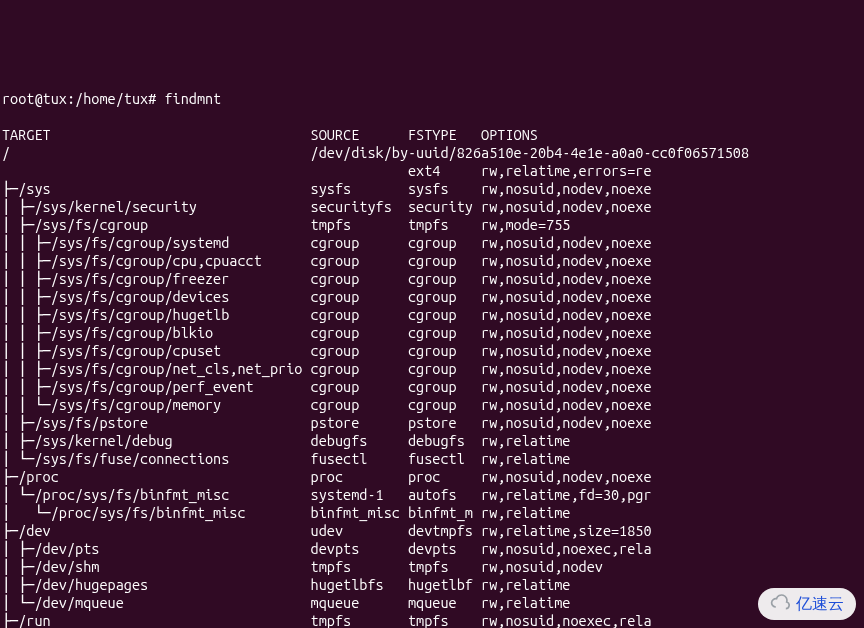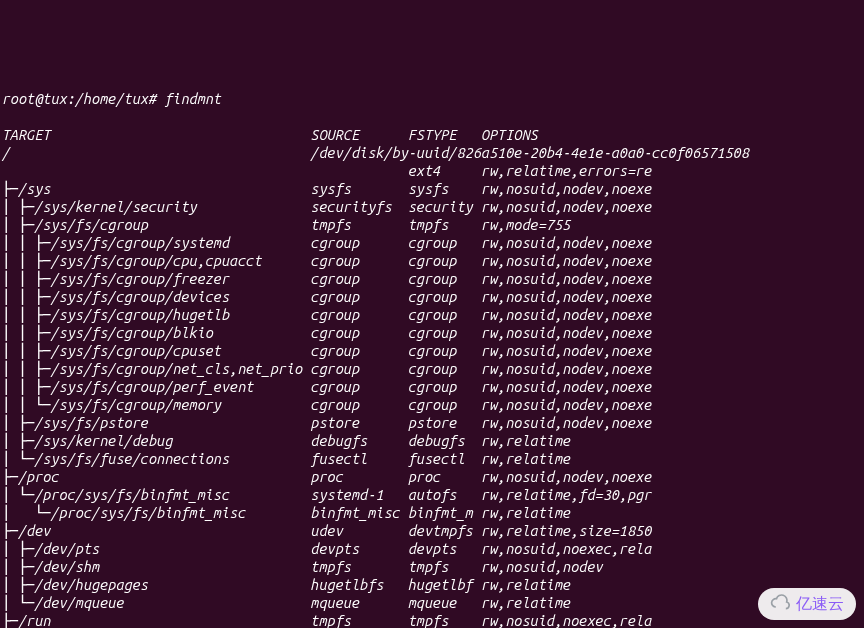--- a/index.html
+++ b/index.html
@@ -14,33 +14,32 @@
       overflow: hidden;
       width: 864px;
       height: 628px;
       position: relative;
     }
     .term {
       padding: 0px 2px;
     }
     .line {
       white-space: pre;
-      font-style: italic;
     }
 
     .watermark {
       position: absolute;
       right: 8px;
       bottom: 8px;
       background: rgba(255,255,255,0.92);
       border-radius: 16px;
       padding: 4px 12px;
       font-family: Arial, "Microsoft YaHei", sans-serif;
       font-size: 16px;
-      color: #8b5cf6;
+      color: #1d4ed8;
       display: flex;
       align-items: center;
       gap: 6px;
       white-space: nowrap;
       justify-content: space-between;
     }
     .watermark svg {
       width: 20px;
       height: 20px;
     }

